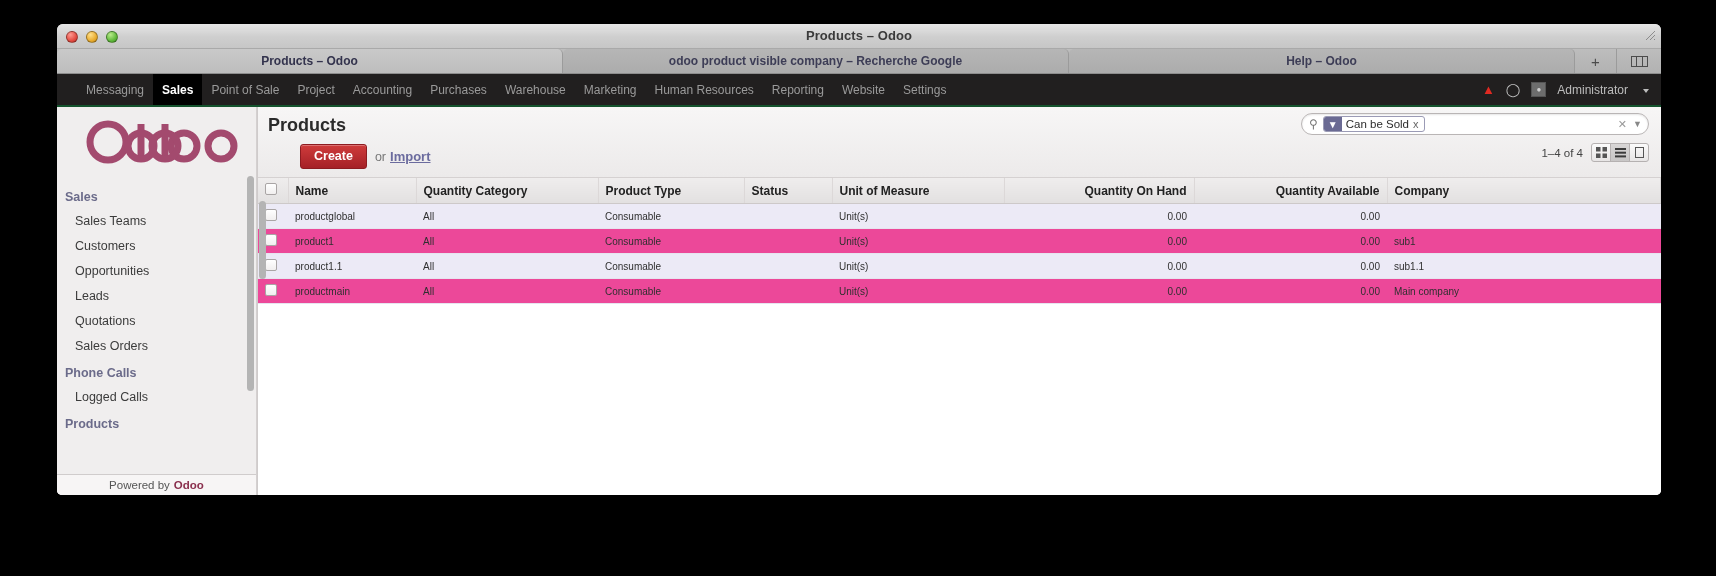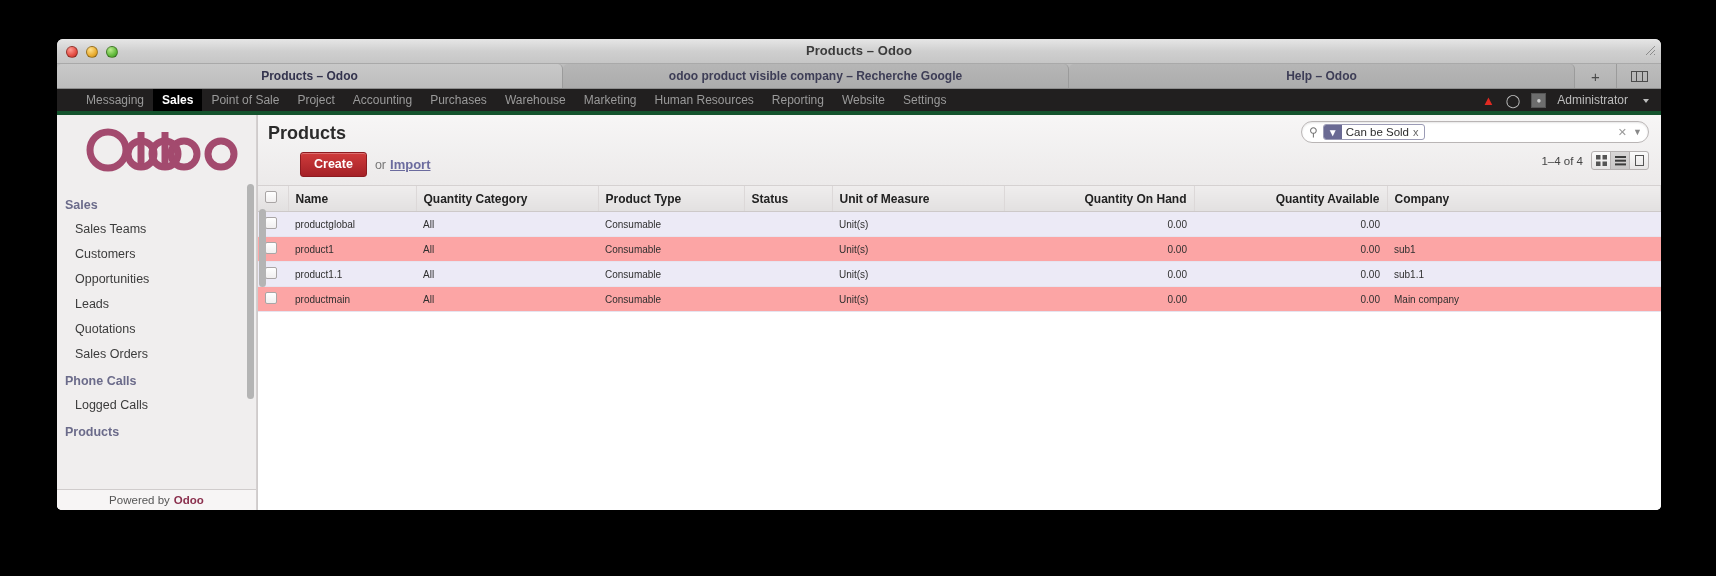--- a/index.html
+++ b/index.html
@@ -7,21 +7,21 @@
     margin: 0; padding: 0;
     width: 1716px; height: 576px;
     background: #000;
     font-family: "Liberation Sans", sans-serif;
     overflow: hidden;
   }
 
   
   #os-window {
     position: absolute;
-    left: 57px; top: 39px;
+    left: 57px; top: 24px;
     width: 1604px; height: 471px;
     background: #d8d8d8;
     border-radius: 6px 6px 5px 5px;
     box-shadow: 0 6px 26px rgba(0,0,0,0.75);
     overflow: hidden;
     display: flex; flex-direction: column;
   }
 
   #titlebar {
     height: 25px;
@@ -85,25 +85,25 @@
 
   
   #odoo {
     flex: 1 1 auto;
     display: flex; flex-direction: column;
     background: #f0eeee;
     min-height: 0;
   }
 
   #navbar {
-    height: 26px; flex: none;
+    height: 33px; flex: none;
     background: #211f1f;
     display: flex; align-items: stretch;
     font-size: 12px;
-    border-bottom: 4px solid #14532d;
+    border-bottom: 2px solid #14532d;
   }
   #nav-left { display: flex; align-items: stretch; padding-left: 20px; }
   .nav-item {
     display: flex; align-items: center;
     padding: 0 9px;
     color: #9a9a9a;
     white-space: nowrap;
   }
   .nav-item.active { background: #000; color: #fff; font-weight: bold; }
   #nav-right {
@@ -262,21 +262,21 @@
   thead th.num { text-align: right; }
   tbody td {
     font-size: 10px; color: #2f2f2f;
     padding: 5px 7px;
     border-bottom: 1px solid #e6e4ef;
     height: 24px;
     white-space: nowrap; overflow: hidden; text-overflow: ellipsis;
   }
   tbody td.num { text-align: right; }
   tbody tr.odd { background: #eceaf6; }
-  tbody tr.even { background: #fca5a5; }
+  tbody tr.even { background: #ec4899; }
   .cbox {
     width: 12px; height: 12px;
     border: 1px solid #a9a5a5; border-radius: 2px;
     background: linear-gradient(to bottom, #fff, #f1efef);
     display: inline-block;
   }
   .col-check { width: 28px; }
   #list-scrollbar {
     position: absolute; left: 1px; top: 23px;
     width: 7px; height: 78px;

